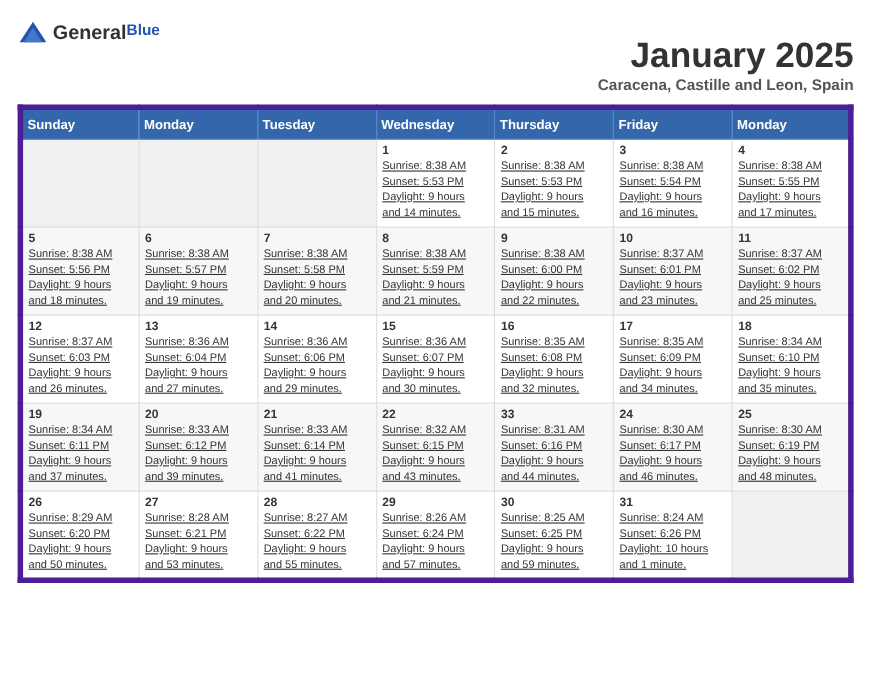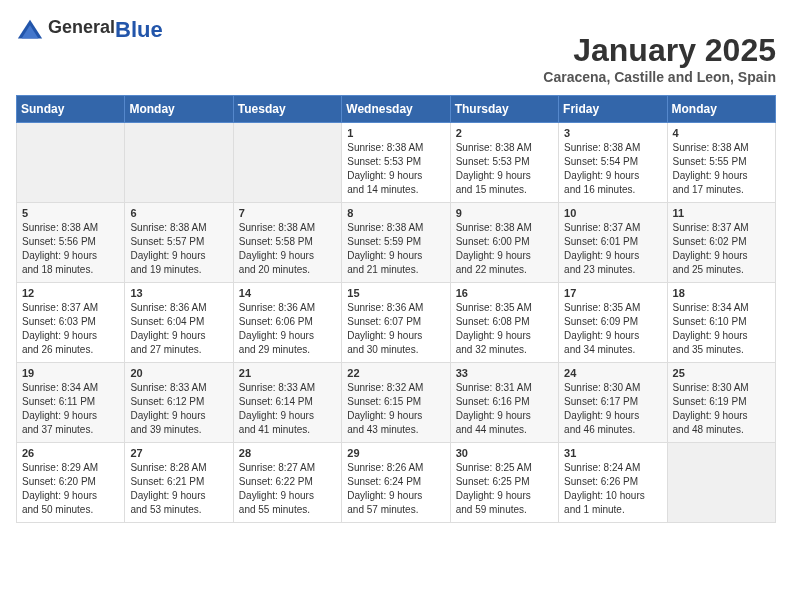--- a/index.html
+++ b/index.html
@@ -25,21 +25,21 @@
       display: flex;
       flex-direction: row;
       line-height: 1.1;
     }
     .logo-general {
       font-size: 18px;
       font-weight: bold;
       color: #333;
     }
     .logo-blue {
-      font-size: 22px;
+      font-size: 14px;
       font-weight: bold;
       color: #2255aa;
     }
     .logo-icon {
       width: 28px;
       height: 28px;
     }
     .title-block {
       text-align: right;
     }
@@ -50,21 +50,21 @@
       margin-top: 16px;
     }
     .location-title {
       font-size: 14px;
       color: #555;
       font-weight: bold;
     }
     .calendar {
       width: 100%;
       border-collapse: collapse;
-      border: 1px solid #4c1d95;
+      border: 5px solid #4c1d95;
     }
     .calendar th {
       background-color: #3366aa;
       color: #fff;
       font-size: 12px;
       font-weight: bold;
       padding: 6px 4px;
       text-align: left;
       border: 1px solid #5588cc;
     }
@@ -85,20 +85,21 @@
     .day-num {
       font-weight: bold;
       font-size: 11px;
       display: block;
       margin-bottom: 2px;
     }
     .day-info {
       font-size: 10px;
       line-height: 1.4;
       color: #333;
+      text-decoration: underline;
     }
     .empty-cell {
       background: #f0f0f0 !important;
     }
   </style>
 </head>
 <body>
 
 <div class="header">
   <div class="logo">

